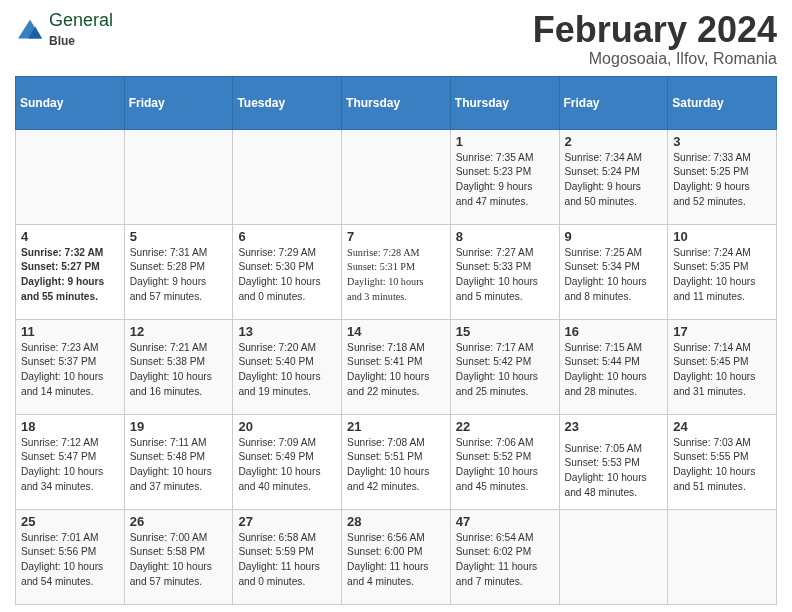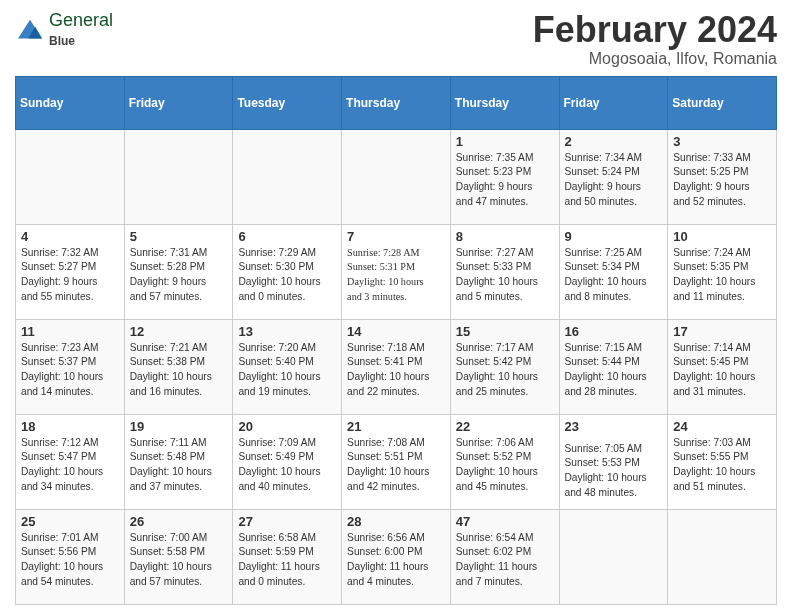--- a/index.html
+++ b/index.html
@@ -147,21 +147,21 @@
           <span class="day-number">3</span>
           <div class="day-info" style="white-space: pre-line;">Sunrise: 7:33 AM
 Sunset: 5:25 PM
 Daylight: 9 hours
 and 52 minutes.</div>
         </td>
       </tr>
       <tr>
         <td>
           <span class="day-number">4</span>
-          <div class="day-info" style="white-space: pre-line;">Sunrise: 7:32 AM
+          <div class="day-info" style="white-space: pre-line; font-weight: bold;">Sunrise: 7:32 AM
 Sunset: 5:27 PM
 Daylight: 9 hours
 and 55 minutes.</div>
         </td>
         <td>
           <span class="day-number">5</span>
           <div class="day-info" style="white-space: pre-line;">Sunrise: 7:31 AM
 Sunset: 5:28 PM
 Daylight: 9 hours
 and 57 minutes.</div>

